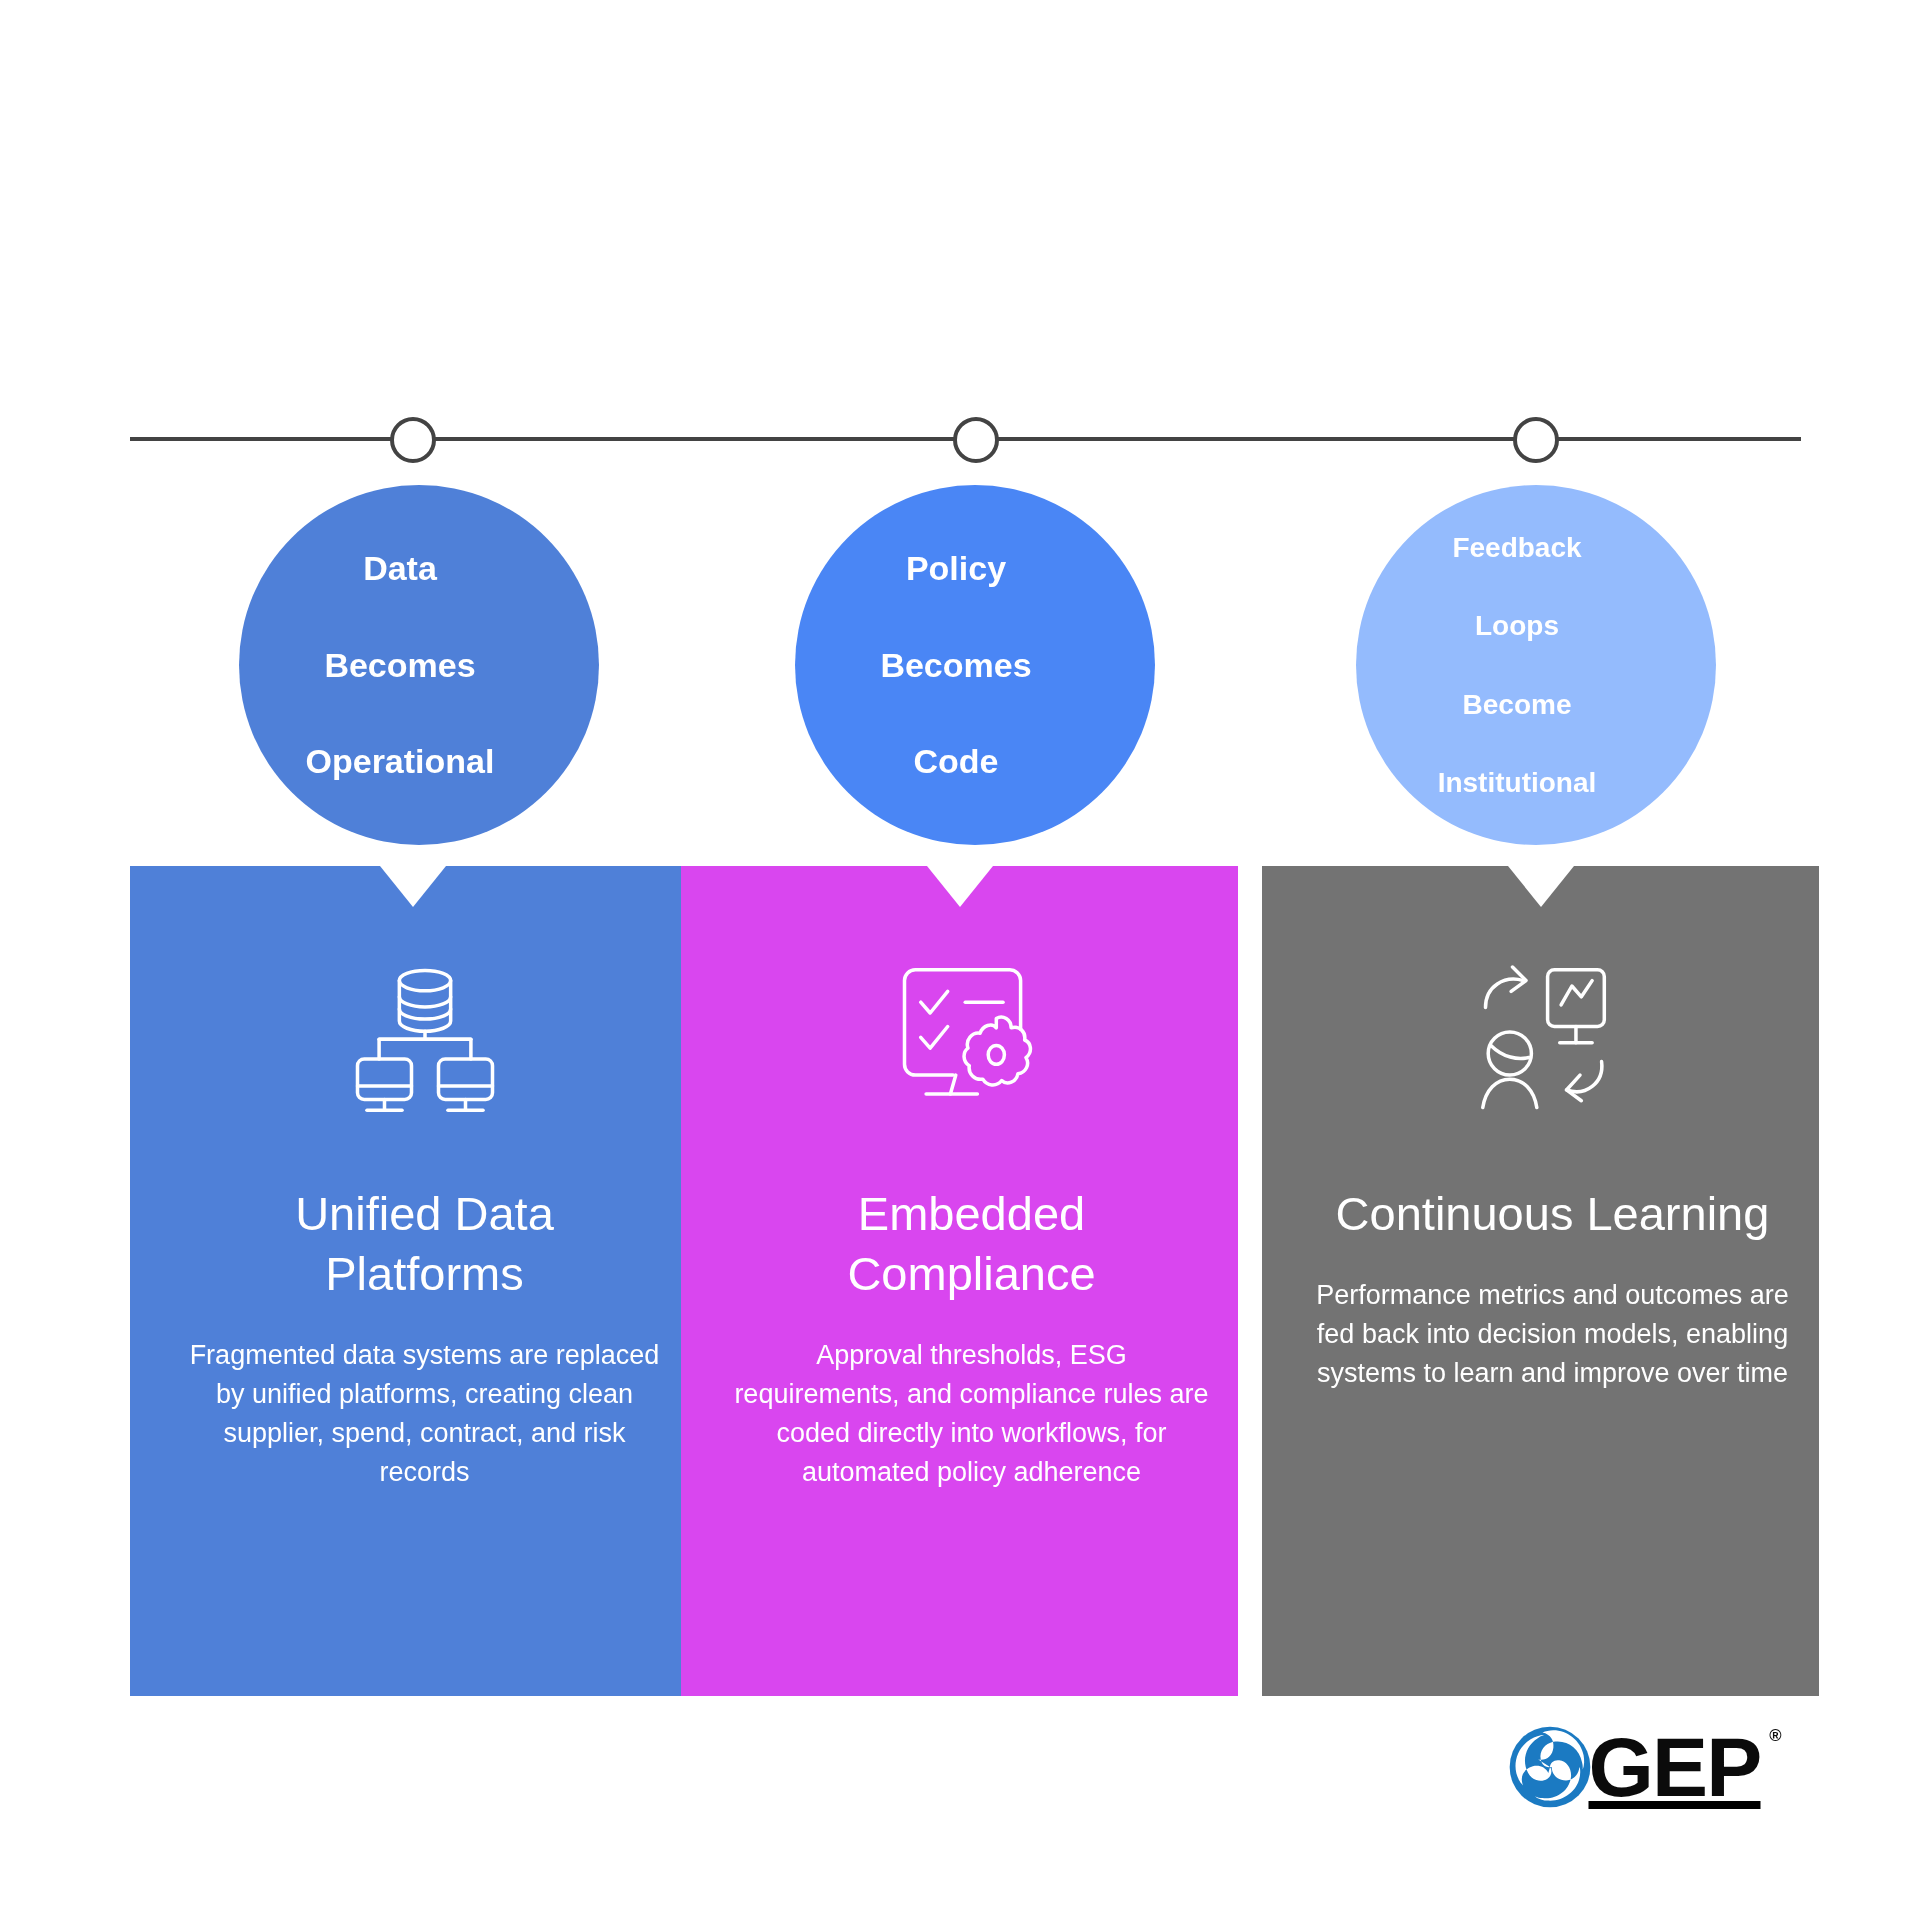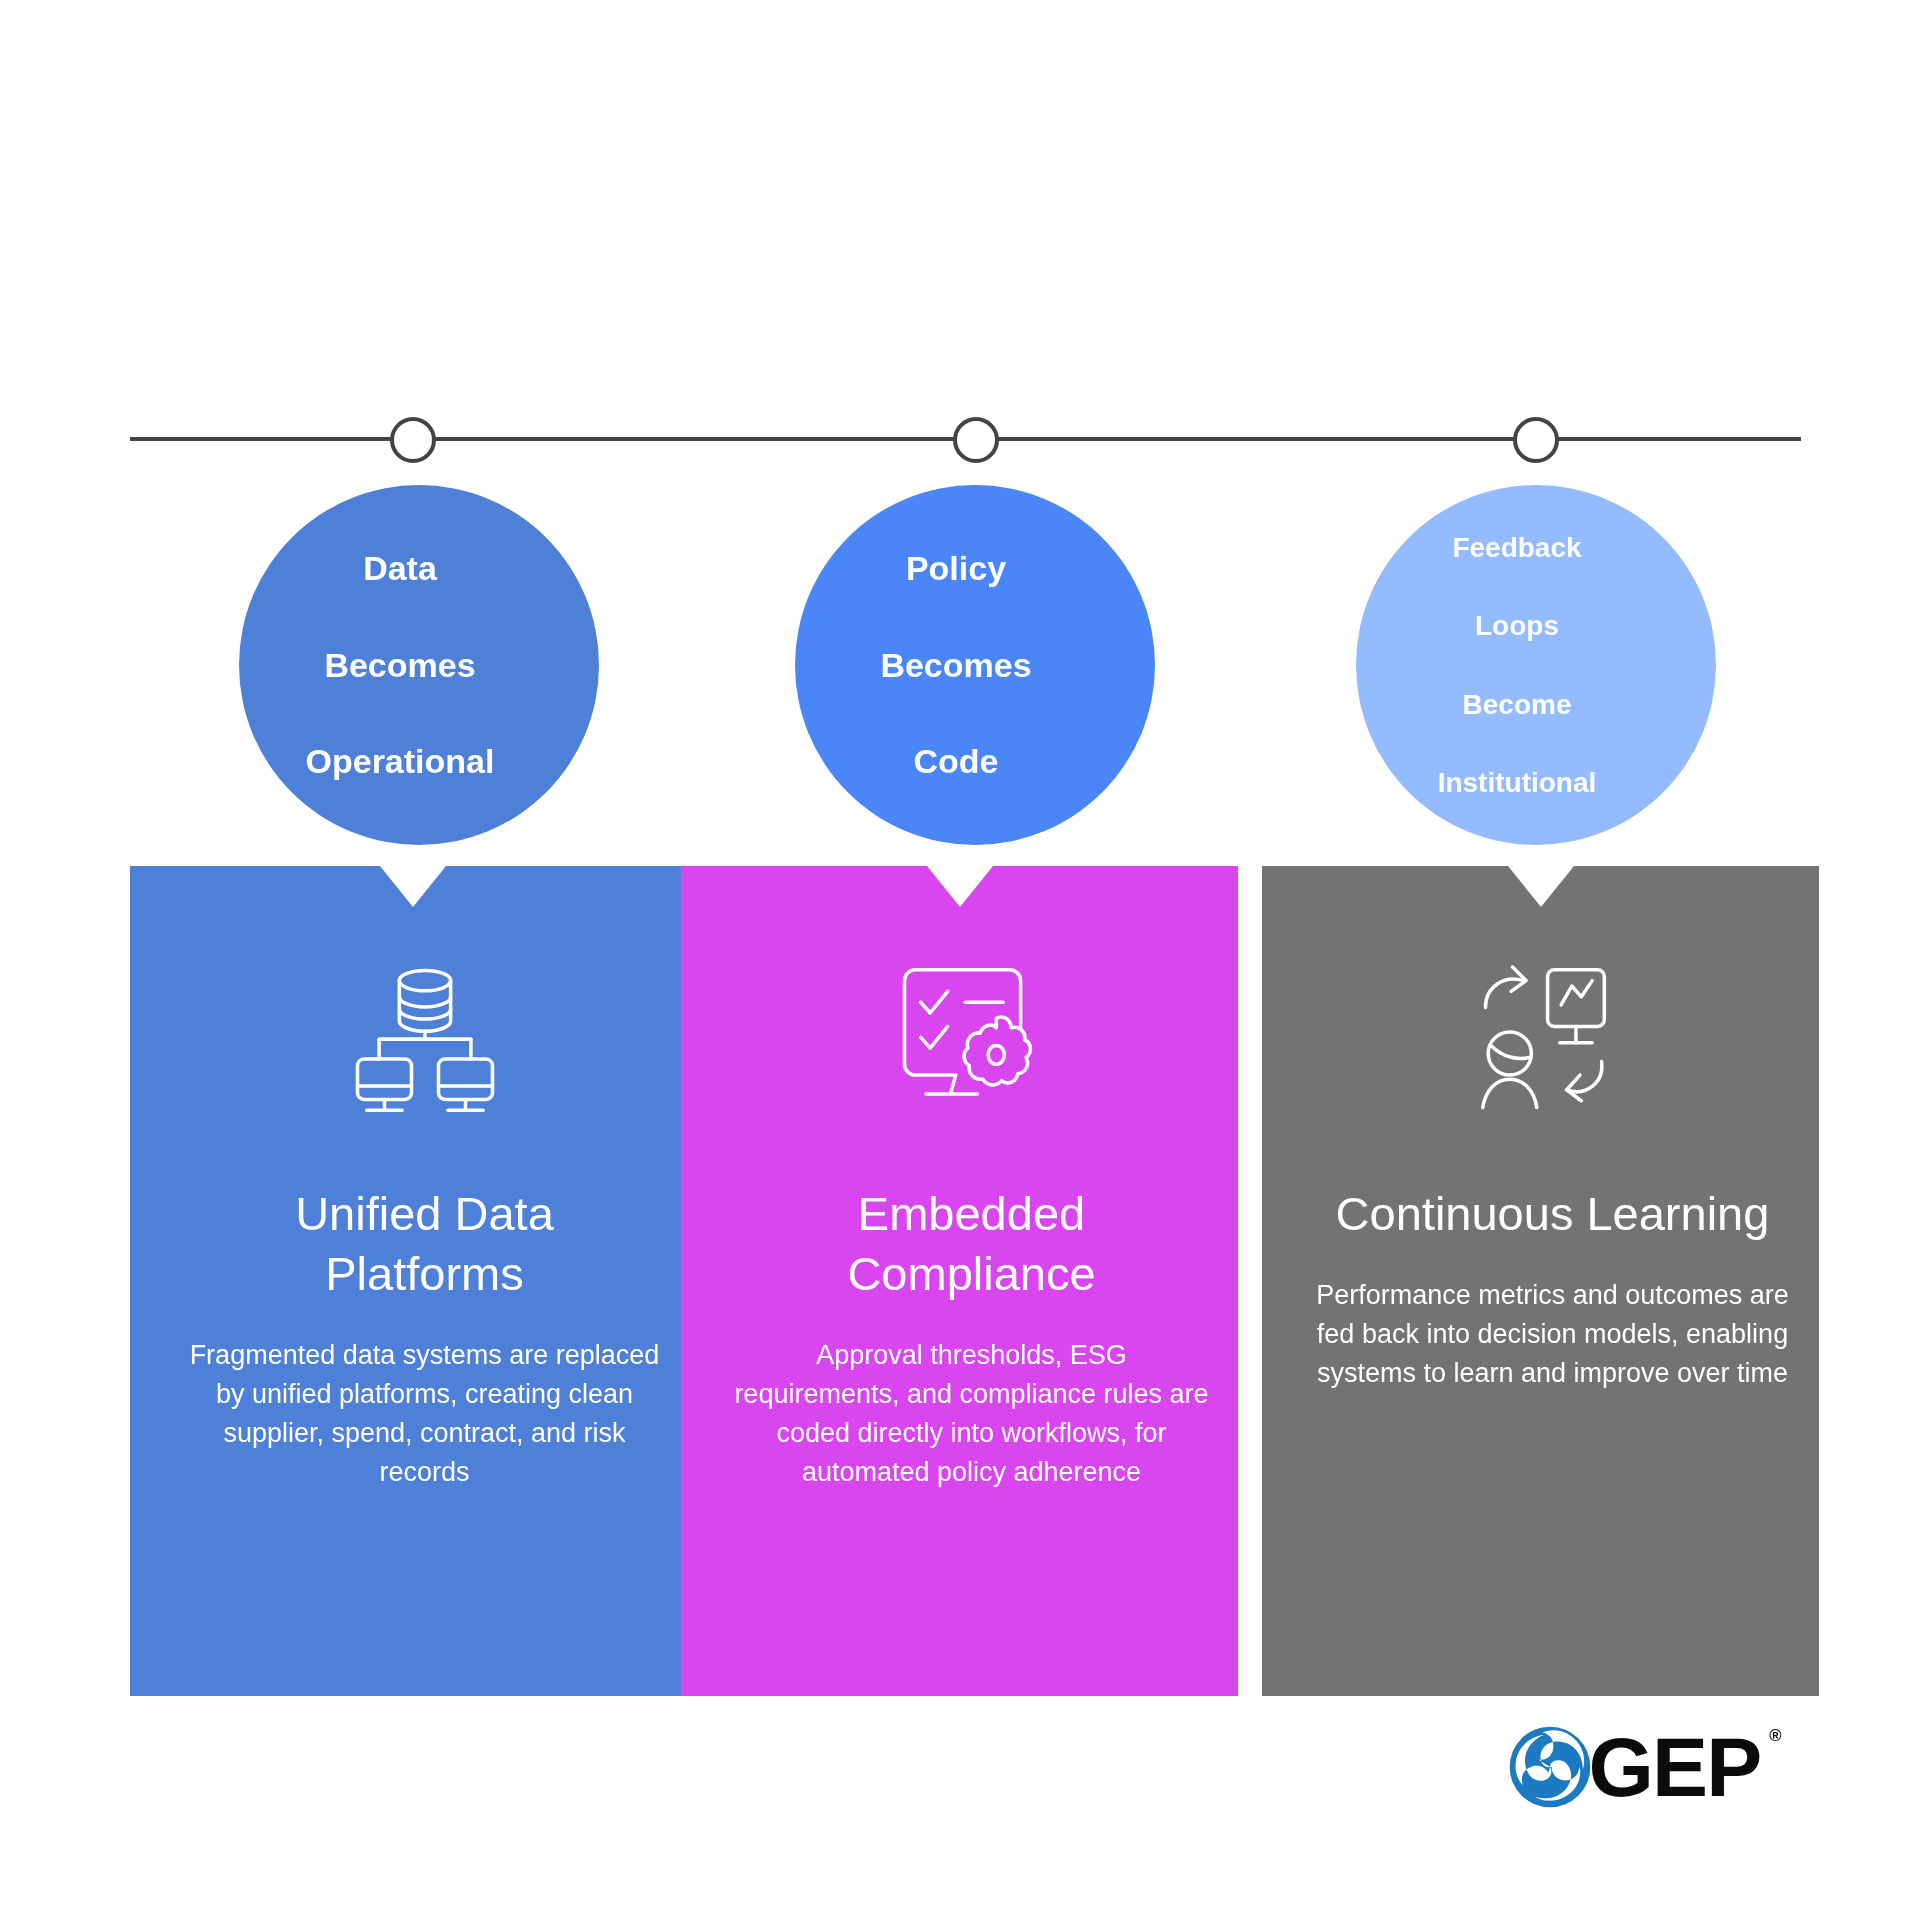--- a/index.html
+++ b/index.html
@@ -139,20 +139,21 @@
   }
 
   
   .logo {
     position: absolute;
     left: 1508px;
     top: 1721px;
     display: flex;
     align-items: center;
     height: 91px;
+    text-decoration: underline;
   }
   .logo-mark { width: 84px; height: 84px; display: block; }
   .logo-word {
     font-size: 84px;
     font-weight: bold;
     color: #0b0b0b;
     letter-spacing: -1.8px;
     line-height: 1;
     margin-left: -3.5px;
     position: relative;

